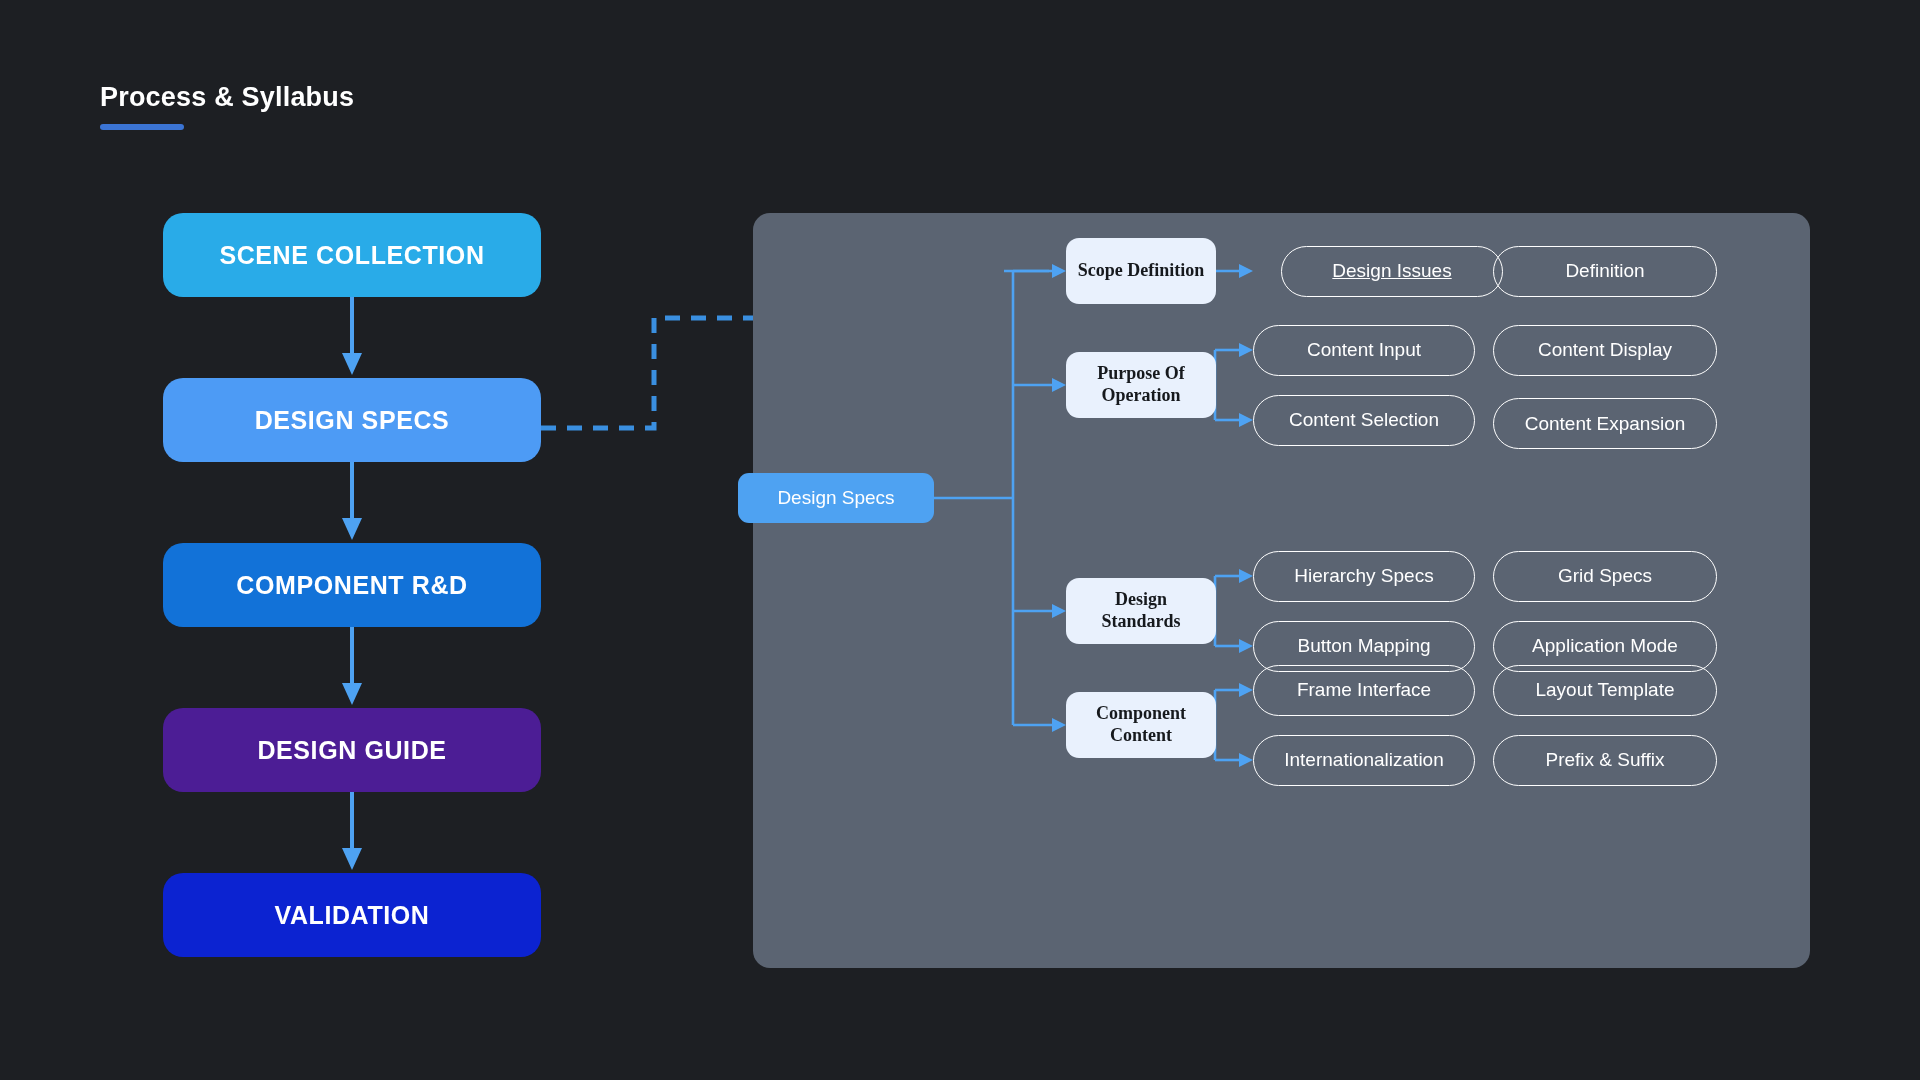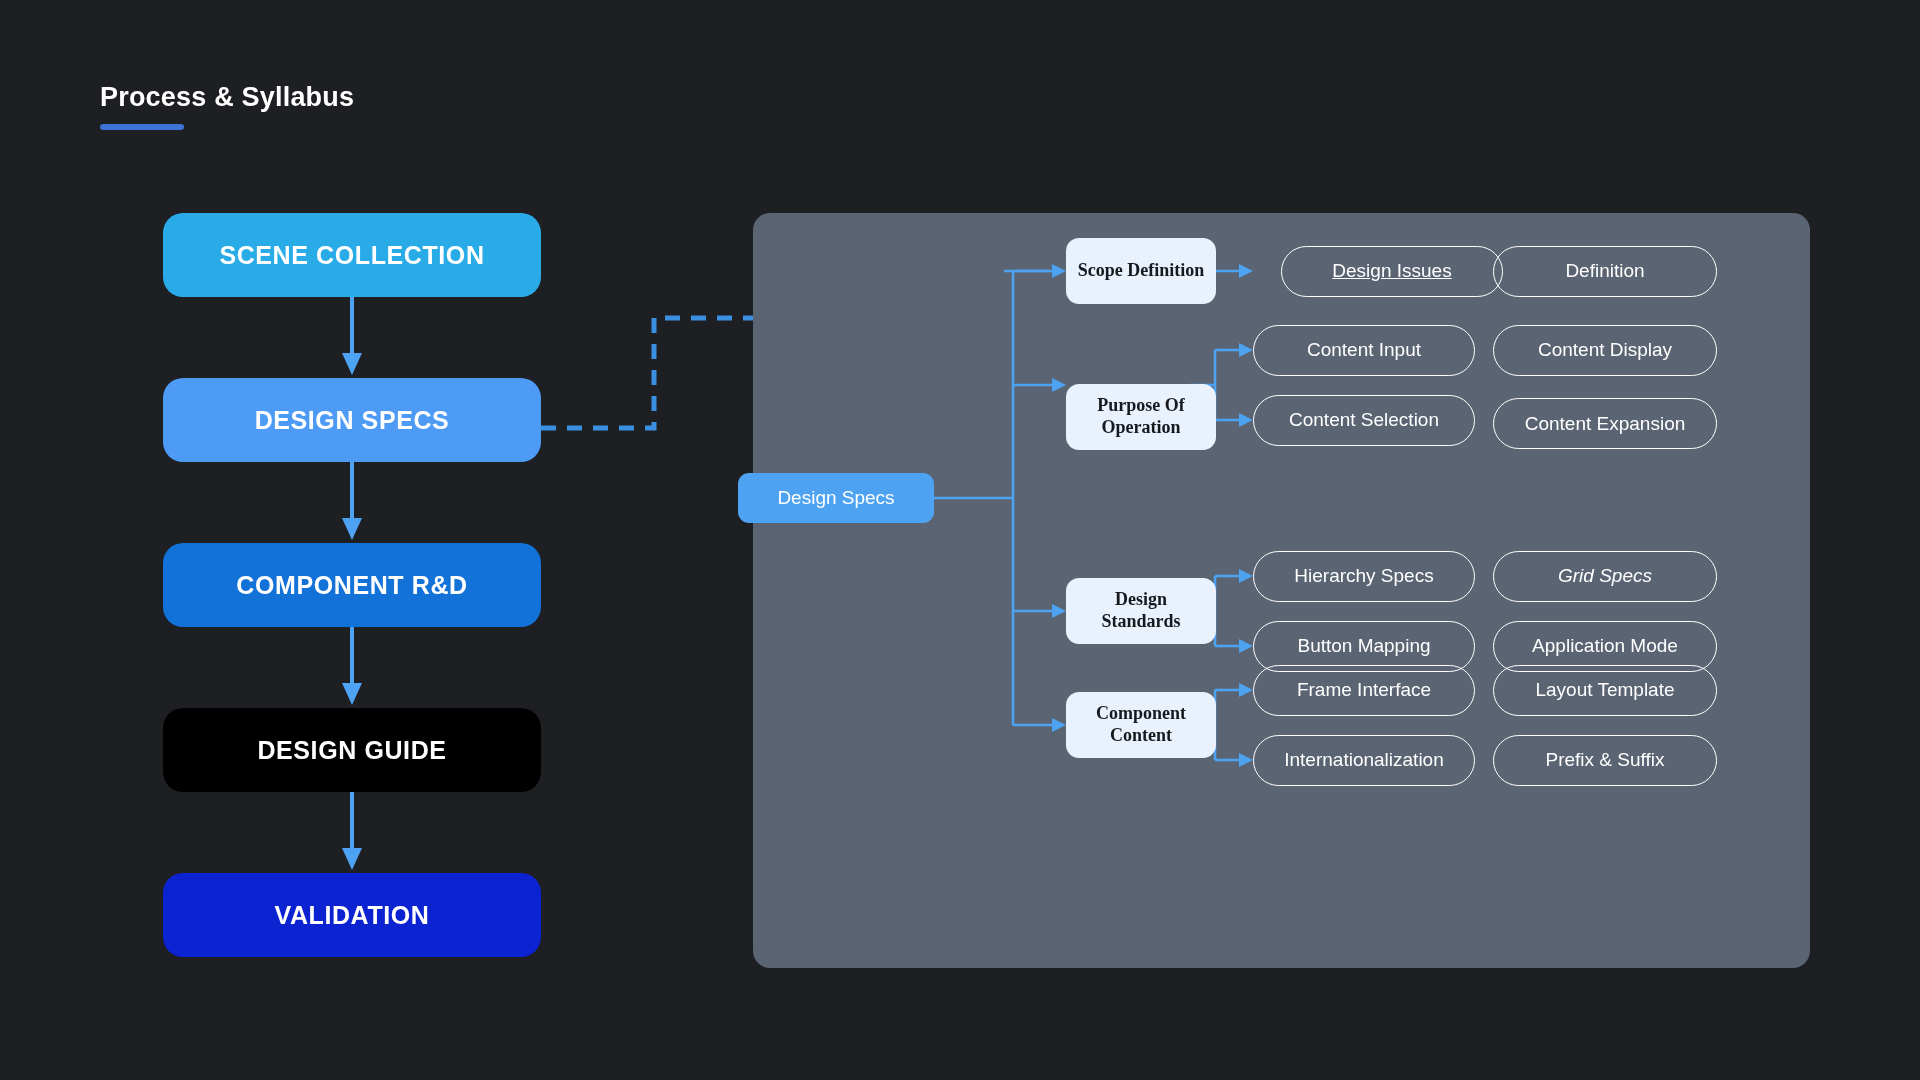--- a/index.html
+++ b/index.html
@@ -102,21 +102,21 @@
     <div class="flow-box" id="flow-box-2" style="background: rgb(18, 114, 216);">
       <span>COMPONENT R&amp;D</span>
     </div>
     <div class="flow-arrow">
       <svg width="22" height="81" viewBox="0 0 22 81">
         <line x1="11" y1="0" x2="11" y2="60" stroke="#4ea2f2" stroke-width="4"></line>
         <polygon points="11,78 1,56 21,56" fill="#4ea2f2"></polygon>
       </svg>
     </div>
 
-    <div class="flow-box" id="flow-box-3" style="background: #000000; text-align: right;">
+    <div class="flow-box" id="flow-box-3" style="background: #4c1d95; text-align: right;">
       <span>DESIGN GUIDE</span>
     </div>
     <div class="flow-arrow">
       <svg width="22" height="81" viewBox="0 0 22 81">
         <line x1="11" y1="0" x2="11" y2="60" stroke="#4ea2f2" stroke-width="4"></line>
         <polygon points="11,78 1,56 21,56" fill="#4ea2f2"></polygon>
       </svg>
     </div>
 
     <div class="flow-box" id="flow-box-4" style="background: rgb(12, 35, 209);">
@@ -207,21 +207,21 @@
       </g>
     </svg>
 
     <div class="node root-node" style="left: -15px; top: 260px; width: 196px; height: 50px; background: rgb(78, 162, 242);">
       <span>Design Specs</span>
     </div>
 
     <div class="node l2-node" style="left:313px; top:25px; width:150px; height:66px;">
       <span>Scope Definition</span>
     </div>
-    <div class="node l2-node" style="left:313px; top:139px; width:150px; height:66px;margin-top:32px;">
+    <div class="node l2-node" style="left:313px; top:139px; width:150px; height:66px;">
       <span>Purpose Of Operation</span>
     </div>
     <div class="node l2-node" style="left:313px; top:365px; width:150px; height:66px;">
       <span>Design Standards</span>
     </div>
     <div class="node l2-node" style="left:313px; top:479px; width:150px; height:66px;">
       <span>Component Content</span>
     </div>
 
     <div class="node l3-node" style="left: 528px; top: 32.5px; width: 222px; height: 51px; text-decoration: underline;">
@@ -240,21 +240,21 @@
     <div class="node l3-node" style="left: 500px; top: 181.5px; width: 222px; height: 51px;">
       <span>Content Selection</span>
     </div>
     <div class="node l3-node" style="left: 740px; top: 185px; width: 224px; height: 51px;">
       <span>Content Expansion</span>
     </div>
 
     <div class="node l3-node" style="left: 500px; top: 337.5px; width: 222px; height: 51px;">
       <span>Hierarchy Specs</span>
     </div>
-    <div class="node l3-node" style="left: 740px; top: 337.5px; width: 224px; height: 51px; font-style: italic;">
+    <div class="node l3-node" style="left: 740px; top: 337.5px; width: 224px; height: 51px;">
       <span>Grid Specs</span>
     </div>
     <div class="node l3-node" style="left: 500px; top: 407.5px; width: 222px; height: 51px;">
       <span>Button Mapping</span>
     </div>
     <div class="node l3-node" style="left: 740px; top: 407.5px; width: 224px; height: 51px;">
       <span>Application Mode</span>
     </div>
 
     <div class="node l3-node" style="left: 500px; top: 451.5px; width: 222px; height: 51px;">

